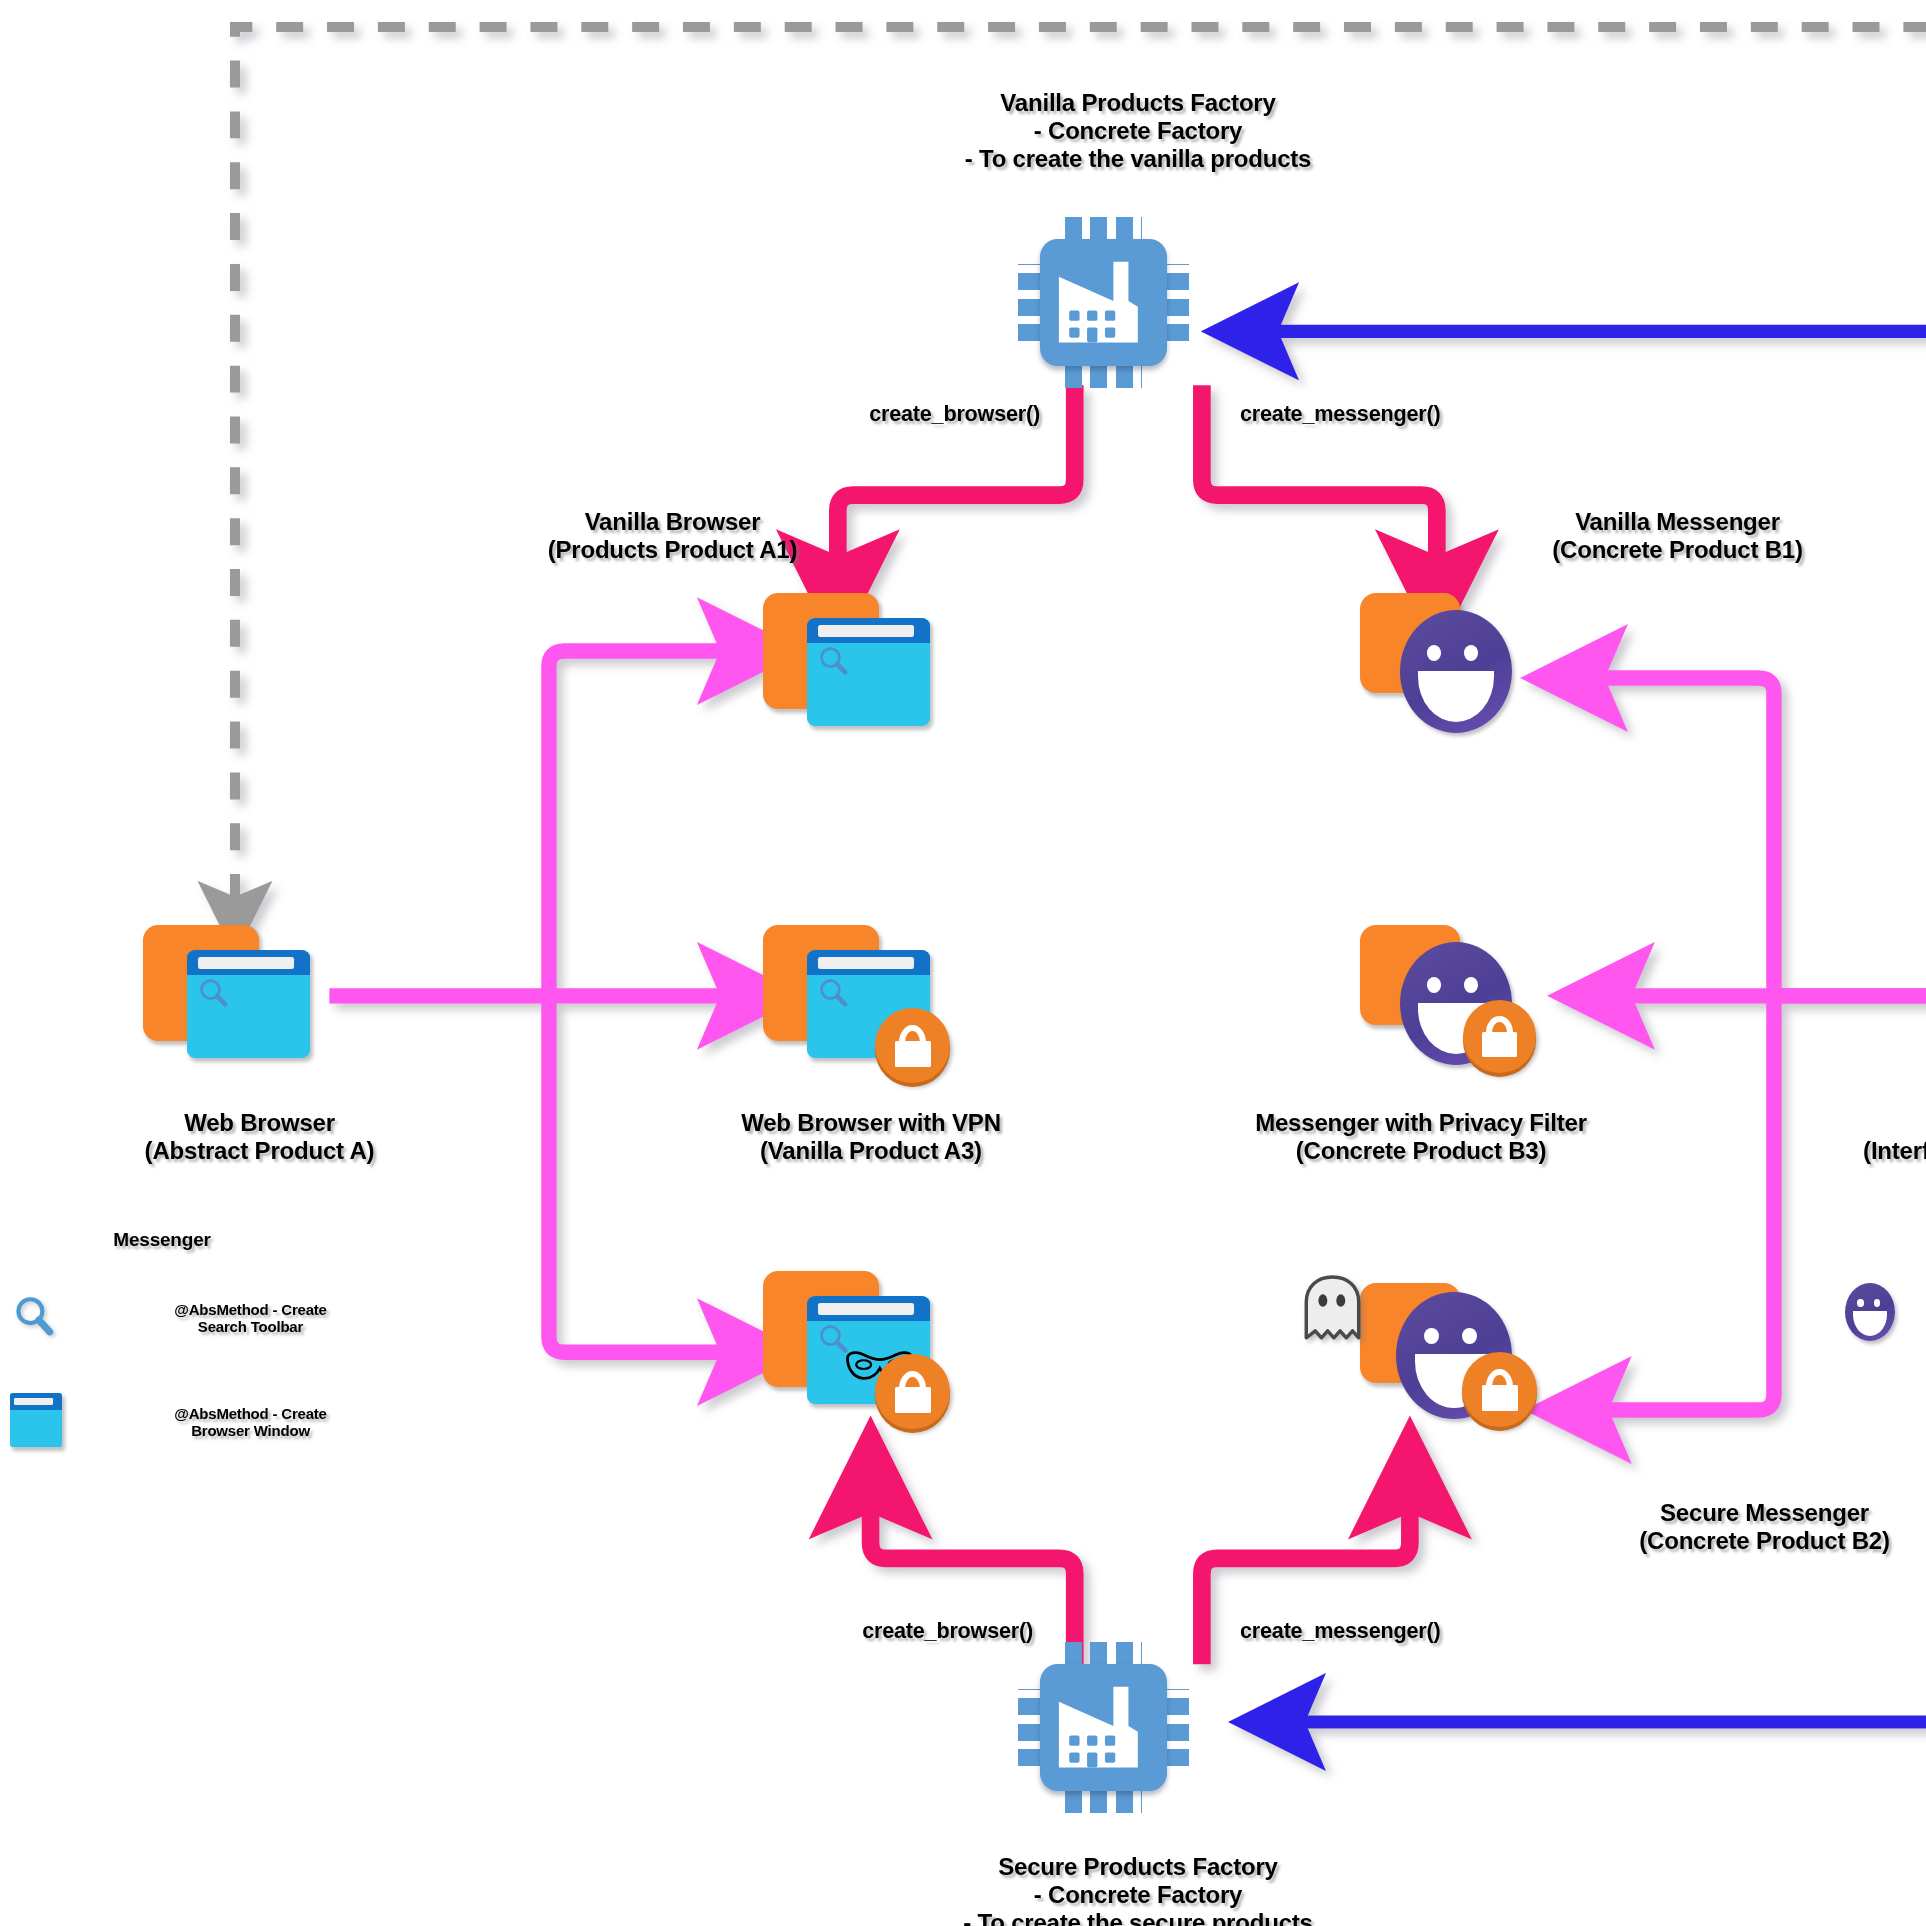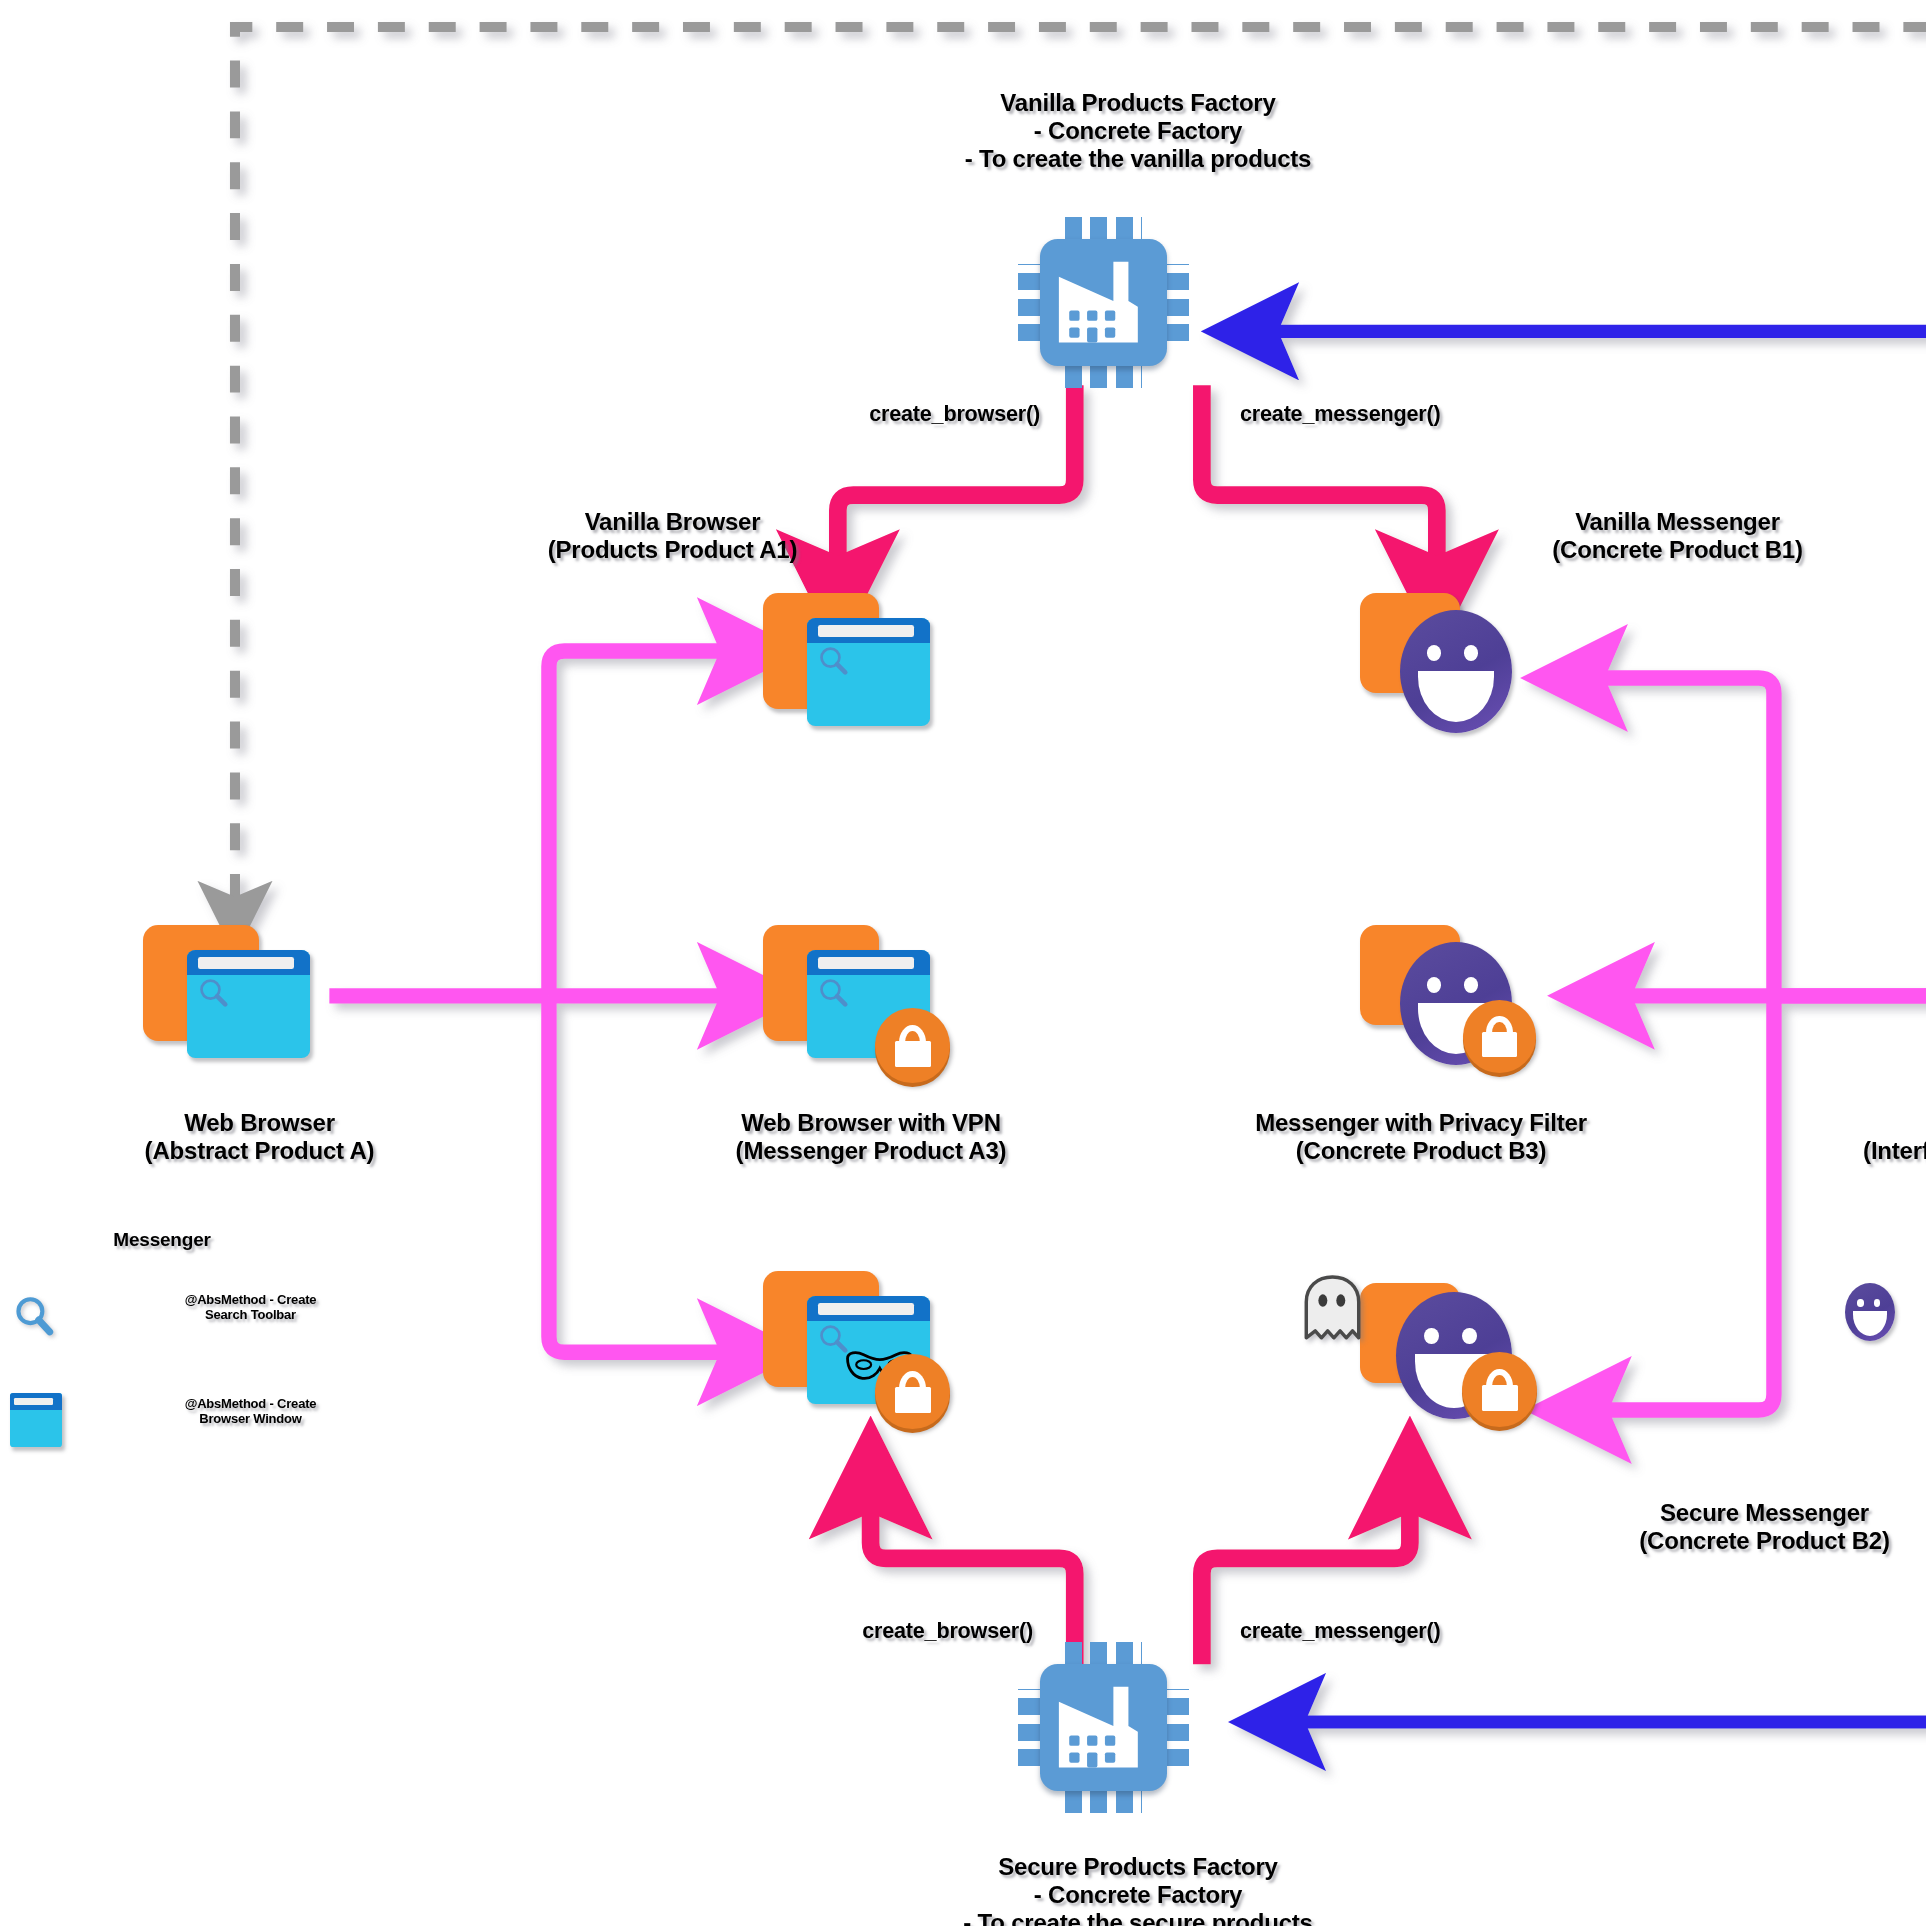--- a/index.html
+++ b/index.html
@@ -6,21 +6,21 @@
   body{font-family:"Liberation Sans",sans-serif;}
   #stage{position:relative;width:2940px;height:1989px;background:#fff;overflow:hidden;}
   #svgLayer{position:absolute;left:0;top:0;width:2940px;height:1989px;}
 
   .lbl{position:absolute;text-align:center;font-weight:bold;color:#000;
        line-height:1.16;white-space:pre-line;
        text-shadow:2.7px 2.7px 2.7px rgba(120,120,130,0.55);
        letter-spacing:-0.2px;}
   .lbl.big{font-size:24px;}
   .lbl.med{font-size:21.6px;}
-  .lbl.iface{font-size:13px;font-weight:bold;}
+  .lbl.iface{font-size:15px;font-weight:bold;margin-top:9px;}
   .lbl.ifaceHead{font-size:19px;font-weight:bold;}
 
   .node{position:absolute;}
 
   
   .chip{position:relative;}
   .chip .pins{position:absolute;background:#5B9BD5;}
   .chip .body{position:absolute;background:#5B9BD5;border-radius:14%;
               box-shadow:0 3.9px 5.4px rgba(40,60,90,.35);}
 
@@ -234,21 +234,21 @@
         </svg>
       </div>
       <div class="lockbadge" style="left:112px;top:83px;width:75px;height:75px;">
         <div class="shk" style="left:32%;top:22%;width:36%;height:26%;border-width:6.5px;
              border-radius:50% 50% 0 0 / 90% 90% 0 0;box-sizing:border-box;"></div>
         <div class="bdy" style="left:26%;top:44%;width:48%;height:34%;"></div>
       </div>
     </div>
   </div>
   <div class="lbl big" style="left:586px;top:1109px;width:570px;">Web Browser with VPN
-(Messenger Product A3)</div>
+(Vanilla Product A3)</div>
 
   <div class="node" style="left:1360px;top:925px;">
     <div class="msgr" style="width:200px;height:169px;">
       <div class="sq" style="left:0;top:0;width:100px;height:100px;"></div>
       <div class="face" style="left:40px;top:17.3px;width:112px;height:123px;">
         <div class="eye" style="left:24%;top:28%;width:13%;height:13%;"></div>
         <div class="eye" style="left:57%;top:28%;width:13%;height:13%;"></div>
         <div class="mouth" style="left:16%;top:49%;width:68%;height:42%;
              border-radius:0 0 50% 50% / 0 0 88% 88%;"></div>
       </div>

